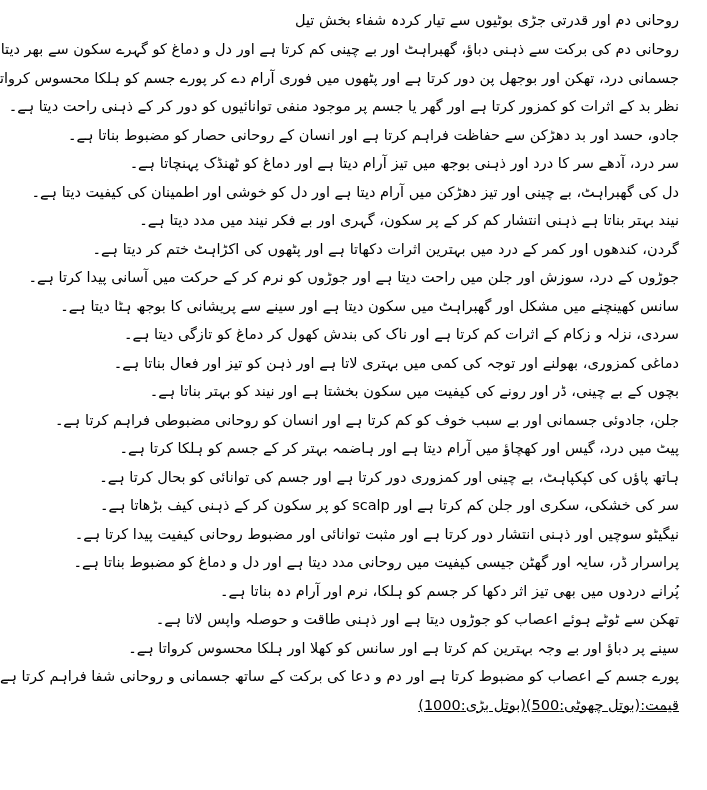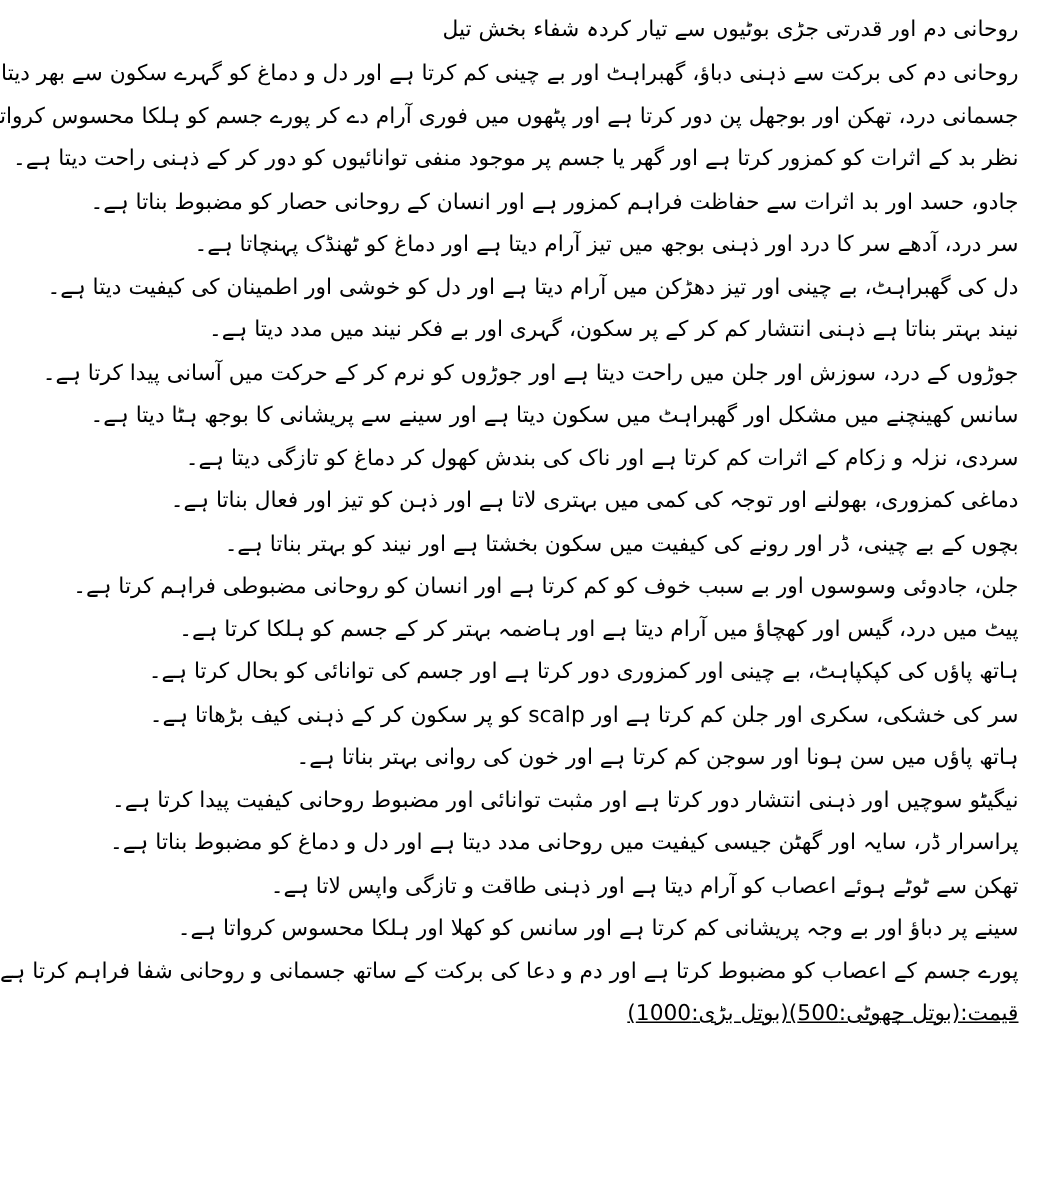--- a/index.html
+++ b/index.html
@@ -44,33 +44,34 @@
   }
 </style>
 </head>
 <body>
 
 <div class="page">
   <p class="doc-title">روحانی دم اور قدرتی جڑی بوٹیوں سے تیار کردہ شفاء بخش تیل</p>
   <p class="benefit-line">روحانی دم کی برکت سے ذہنی دباؤ، گھبراہٹ اور بے چینی کم کرتا ہے اور دل و دماغ کو گہرے سکون سے بھر دیتا ہے۔</p>
   <p class="benefit-line">جسمانی درد، تھکن اور بوجھل پن دور کرتا ہے اور پٹھوں میں فوری آرام دے کر پورے جسم کو ہلکا محسوس کرواتا ہے۔</p>
   <p class="benefit-line">نظر بد کے اثرات کو کمزور کرتا ہے اور گھر یا جسم پر موجود منفی توانائیوں کو دور کر کے ذہنی راحت دیتا ہے۔</p>
-  <p class="benefit-line">جادو، حسد اور بد اثرات سے حفاظت فراہم کمزور ہے اور انسان کے روحانی حصار کو مضبوط بناتا ہے۔</p>
+  <p class="benefit-line">جادو، حسد اور بد دھڑکن سے حفاظت فراہم کرتا ہے اور انسان کے روحانی حصار کو مضبوط بناتا ہے۔</p>
   <p class="benefit-line">سر درد، آدھے سر کا درد اور ذہنی بوجھ میں تیز آرام دیتا ہے اور دماغ کو ٹھنڈک پہنچاتا ہے۔</p>
   <p class="benefit-line">دل کی گھبراہٹ، بے چینی اور تیز دھڑکن میں آرام دیتا ہے اور دل کو خوشی اور اطمینان کی کیفیت دیتا ہے۔</p>
   <p class="benefit-line">نیند بہتر بناتا ہے ذہنی انتشار کم کر کے پر سکون، گہری اور بے فکر نیند میں مدد دیتا ہے۔</p>
+  <p class="benefit-line">گردن، کندھوں اور کمر کے درد میں بہترین اثرات دکھاتا ہے اور پٹھوں کی اکڑاہٹ ختم کر دیتا ہے۔</p>
   <p class="benefit-line">جوڑوں کے درد، سوزش اور جلن میں راحت دیتا ہے اور جوڑوں کو نرم کر کے حرکت میں آسانی پیدا کرتا ہے۔</p>
   <p class="benefit-line">سانس کھینچنے میں مشکل اور گھبراہٹ میں سکون دیتا ہے اور سینے سے پریشانی کا بوجھ ہٹا دیتا ہے۔</p>
   <p class="benefit-line">سردی، نزلہ و زکام کے اثرات کم کرتا ہے اور ناک کی بندش کھول کر دماغ کو تازگی دیتا ہے۔</p>
   <p class="benefit-line">دماغی کمزوری، بھولنے اور توجہ کی کمی میں بہتری لاتا ہے اور ذہن کو تیز اور فعال بناتا ہے۔</p>
   <p class="benefit-line">بچوں کے بے چینی، ڈر اور رونے کی کیفیت میں سکون بخشتا ہے اور نیند کو بہتر بناتا ہے۔</p>
-  <p class="benefit-line">جلن، جادوئی وسوسوں اور بے سبب خوف کو کم کرتا ہے اور انسان کو روحانی مضبوطی فراہم کرتا ہے۔</p>
+  <p class="benefit-line">جلن، جادوئی جسمانی اور بے سبب خوف کو کم کرتا ہے اور انسان کو روحانی مضبوطی فراہم کرتا ہے۔</p>
   <p class="benefit-line">پیٹ میں درد، گیس اور کھچاؤ میں آرام دیتا ہے اور ہاضمہ بہتر کر کے جسم کو ہلکا کرتا ہے۔</p>
   <p class="benefit-line">ہاتھ پاؤں کی کپکپاہٹ، بے چینی اور کمزوری دور کرتا ہے اور جسم کی توانائی کو بحال کرتا ہے۔</p>
   <p class="benefit-line">سر کی خشکی، سکری اور جلن کم کرتا ہے اور scalp کو پر سکون کر کے ذہنی کیف بڑھاتا ہے۔</p>
-  <p class="benefit-line">ہاتھ پاؤں میں سن ہونا اور سوجن کم کرتا ہے اور خون کی روانی بہتر بناتا ہے۔</p>
   <p class="benefit-line">نیگیٹو سوچیں اور ذہنی انتشار دور کرتا ہے اور مثبت توانائی اور مضبوط روحانی کیفیت پیدا کرتا ہے۔</p>
   <p class="benefit-line">پراسرار ڈر، سایہ اور گھٹن جیسی کیفیت میں روحانی مدد دیتا ہے اور دل و دماغ کو مضبوط بناتا ہے۔</p>
-  <p class="benefit-line">تھکن سے ٹوٹے ہوئے اعصاب کو آرام دیتا ہے اور ذہنی طاقت و تازگی واپس لاتا ہے۔</p>
-  <p class="benefit-line">سینے پر دباؤ اور بے وجہ پریشانی کم کرتا ہے اور سانس کو کھلا اور ہلکا محسوس کرواتا ہے۔</p>
+  <p class="benefit-line">پُرانے دردوں میں بھی تیز اثر دکھا کر جسم کو ہلکا، نرم اور آرام دہ بناتا ہے۔</p>
+  <p class="benefit-line">تھکن سے ٹوٹے ہوئے اعصاب کو جوڑوں دیتا ہے اور ذہنی طاقت و حوصلہ واپس لاتا ہے۔</p>
+  <p class="benefit-line">سینے پر دباؤ اور بے وجہ بہترین کم کرتا ہے اور سانس کو کھلا اور ہلکا محسوس کرواتا ہے۔</p>
   <p class="benefit-line">پورے جسم کے اعصاب کو مضبوط کرتا ہے اور دم و دعا کی برکت کے ساتھ جسمانی و روحانی شفا فراہم کرتا ہے۔</p>
   <p class="price-line">قیمت:(بوتل چھوٹی:500)(بوتل بڑی:1000)</p>
 </div>
 
 </body></html>

